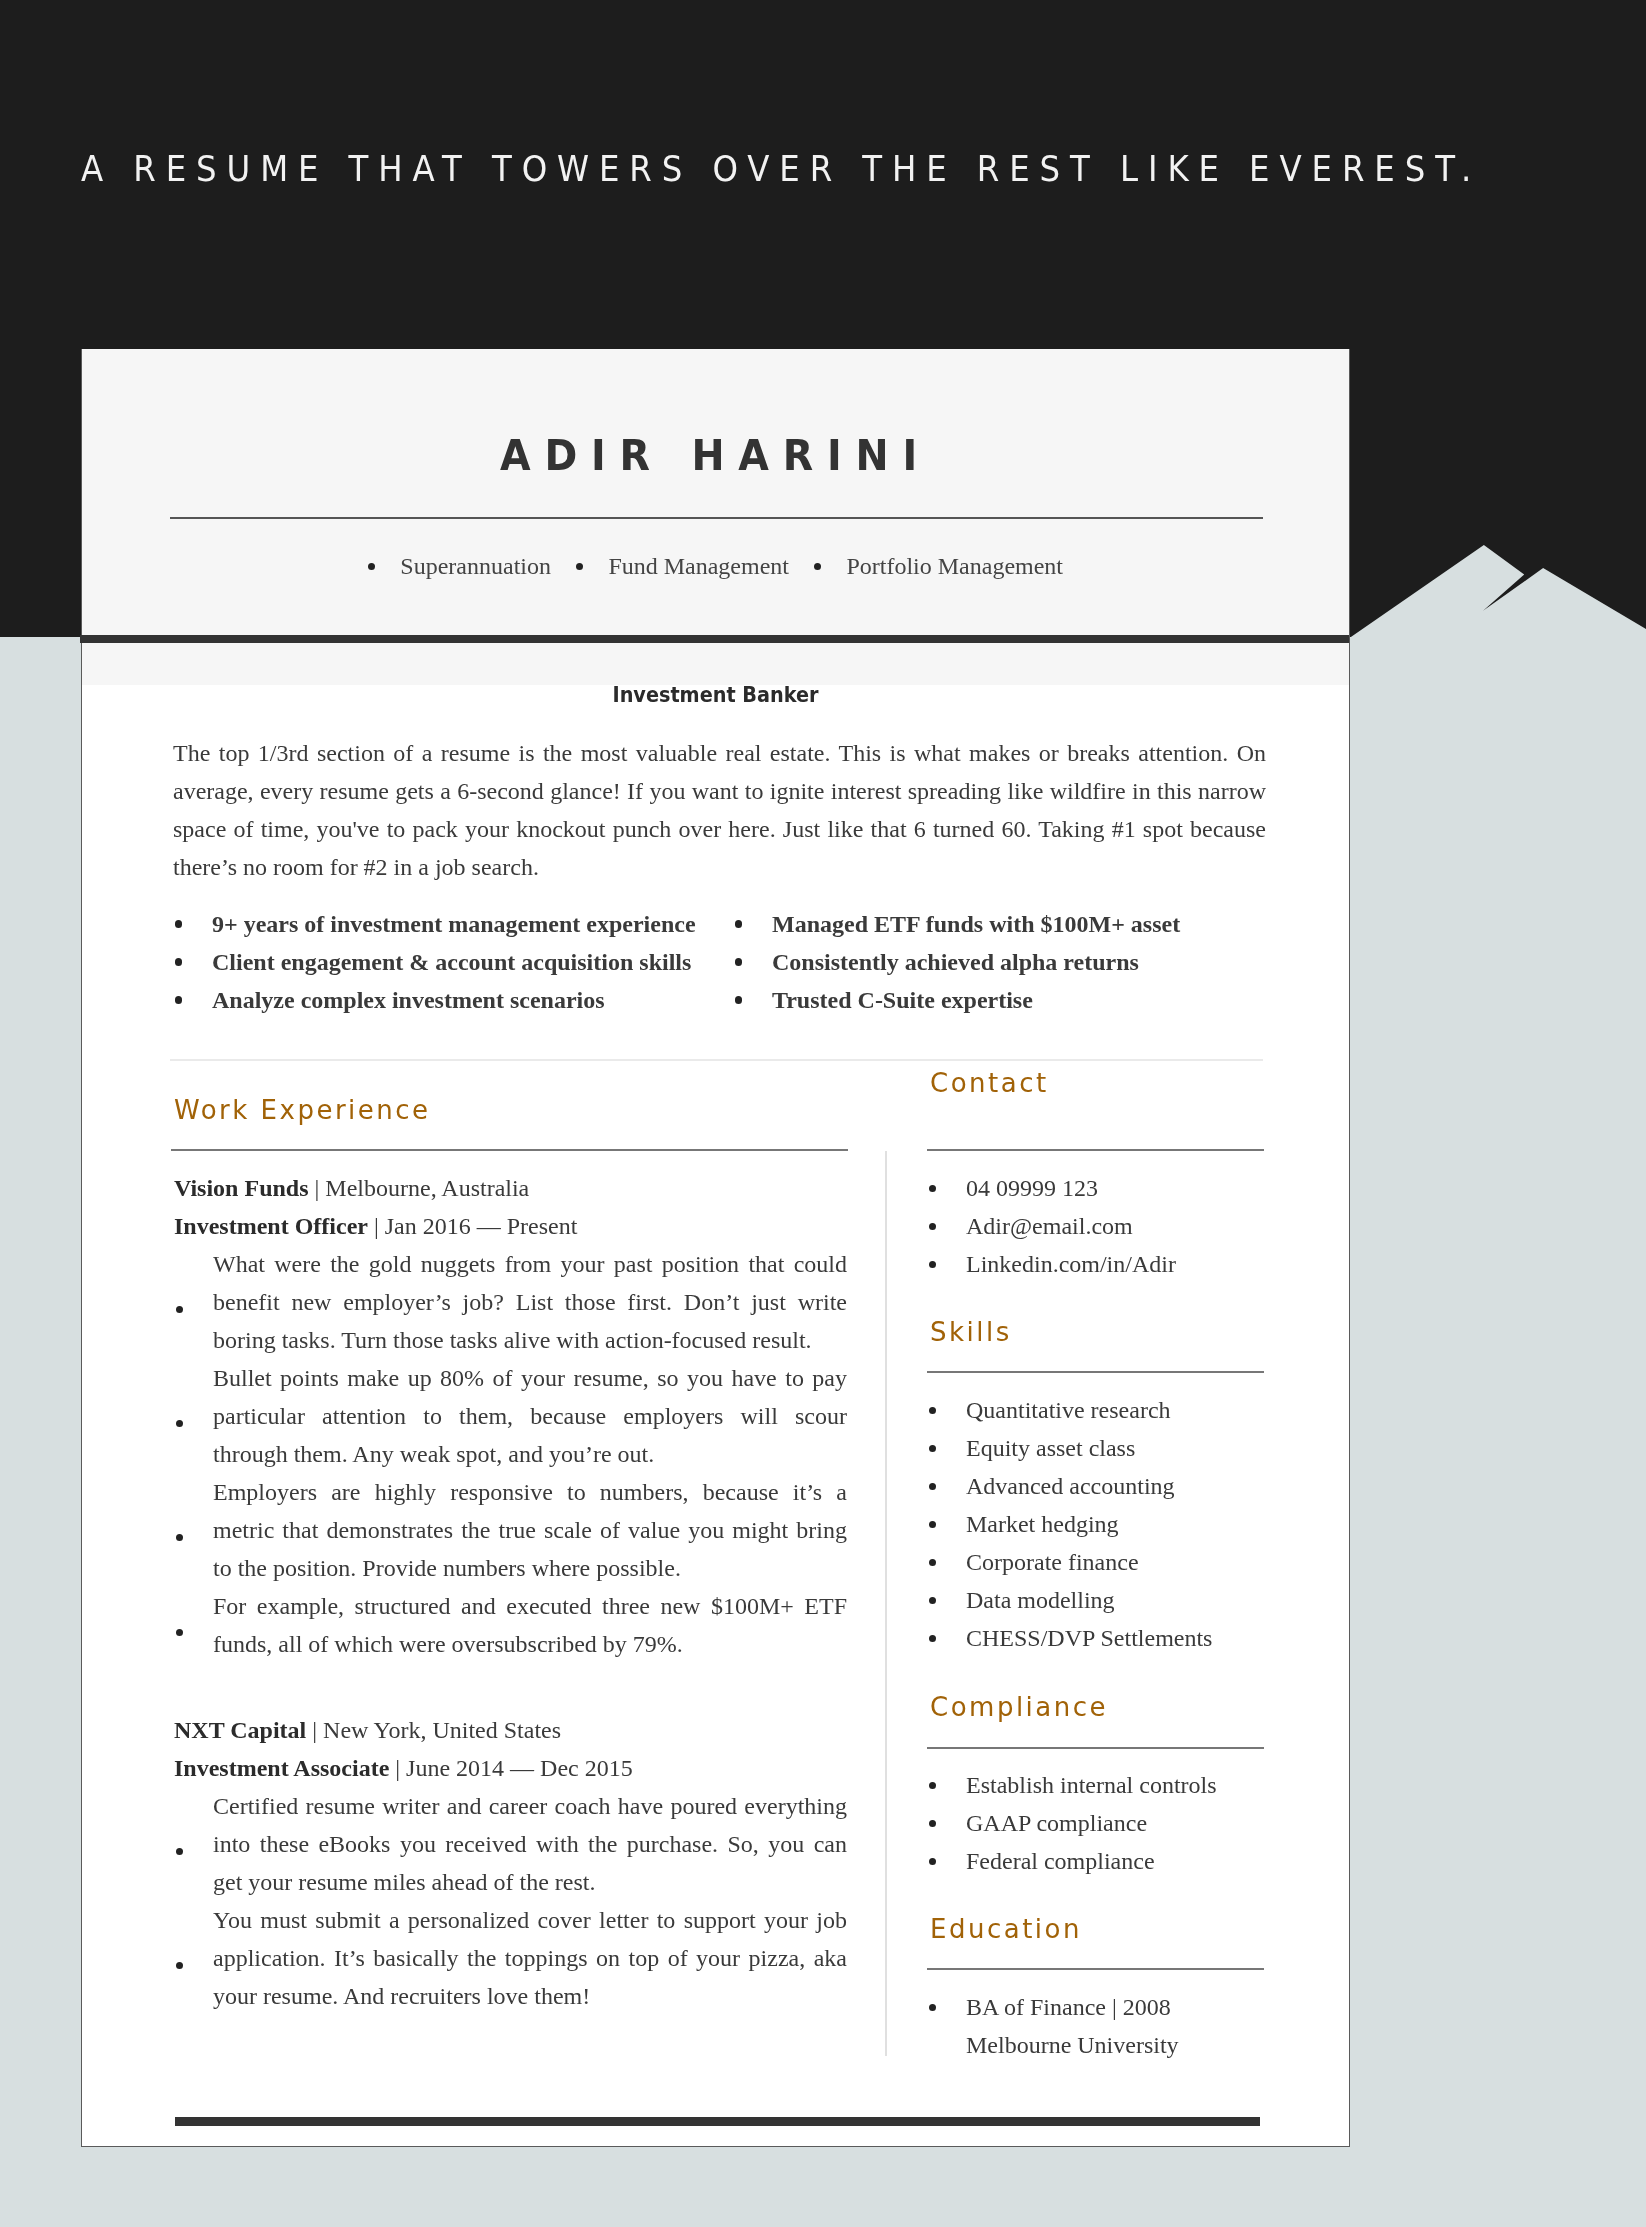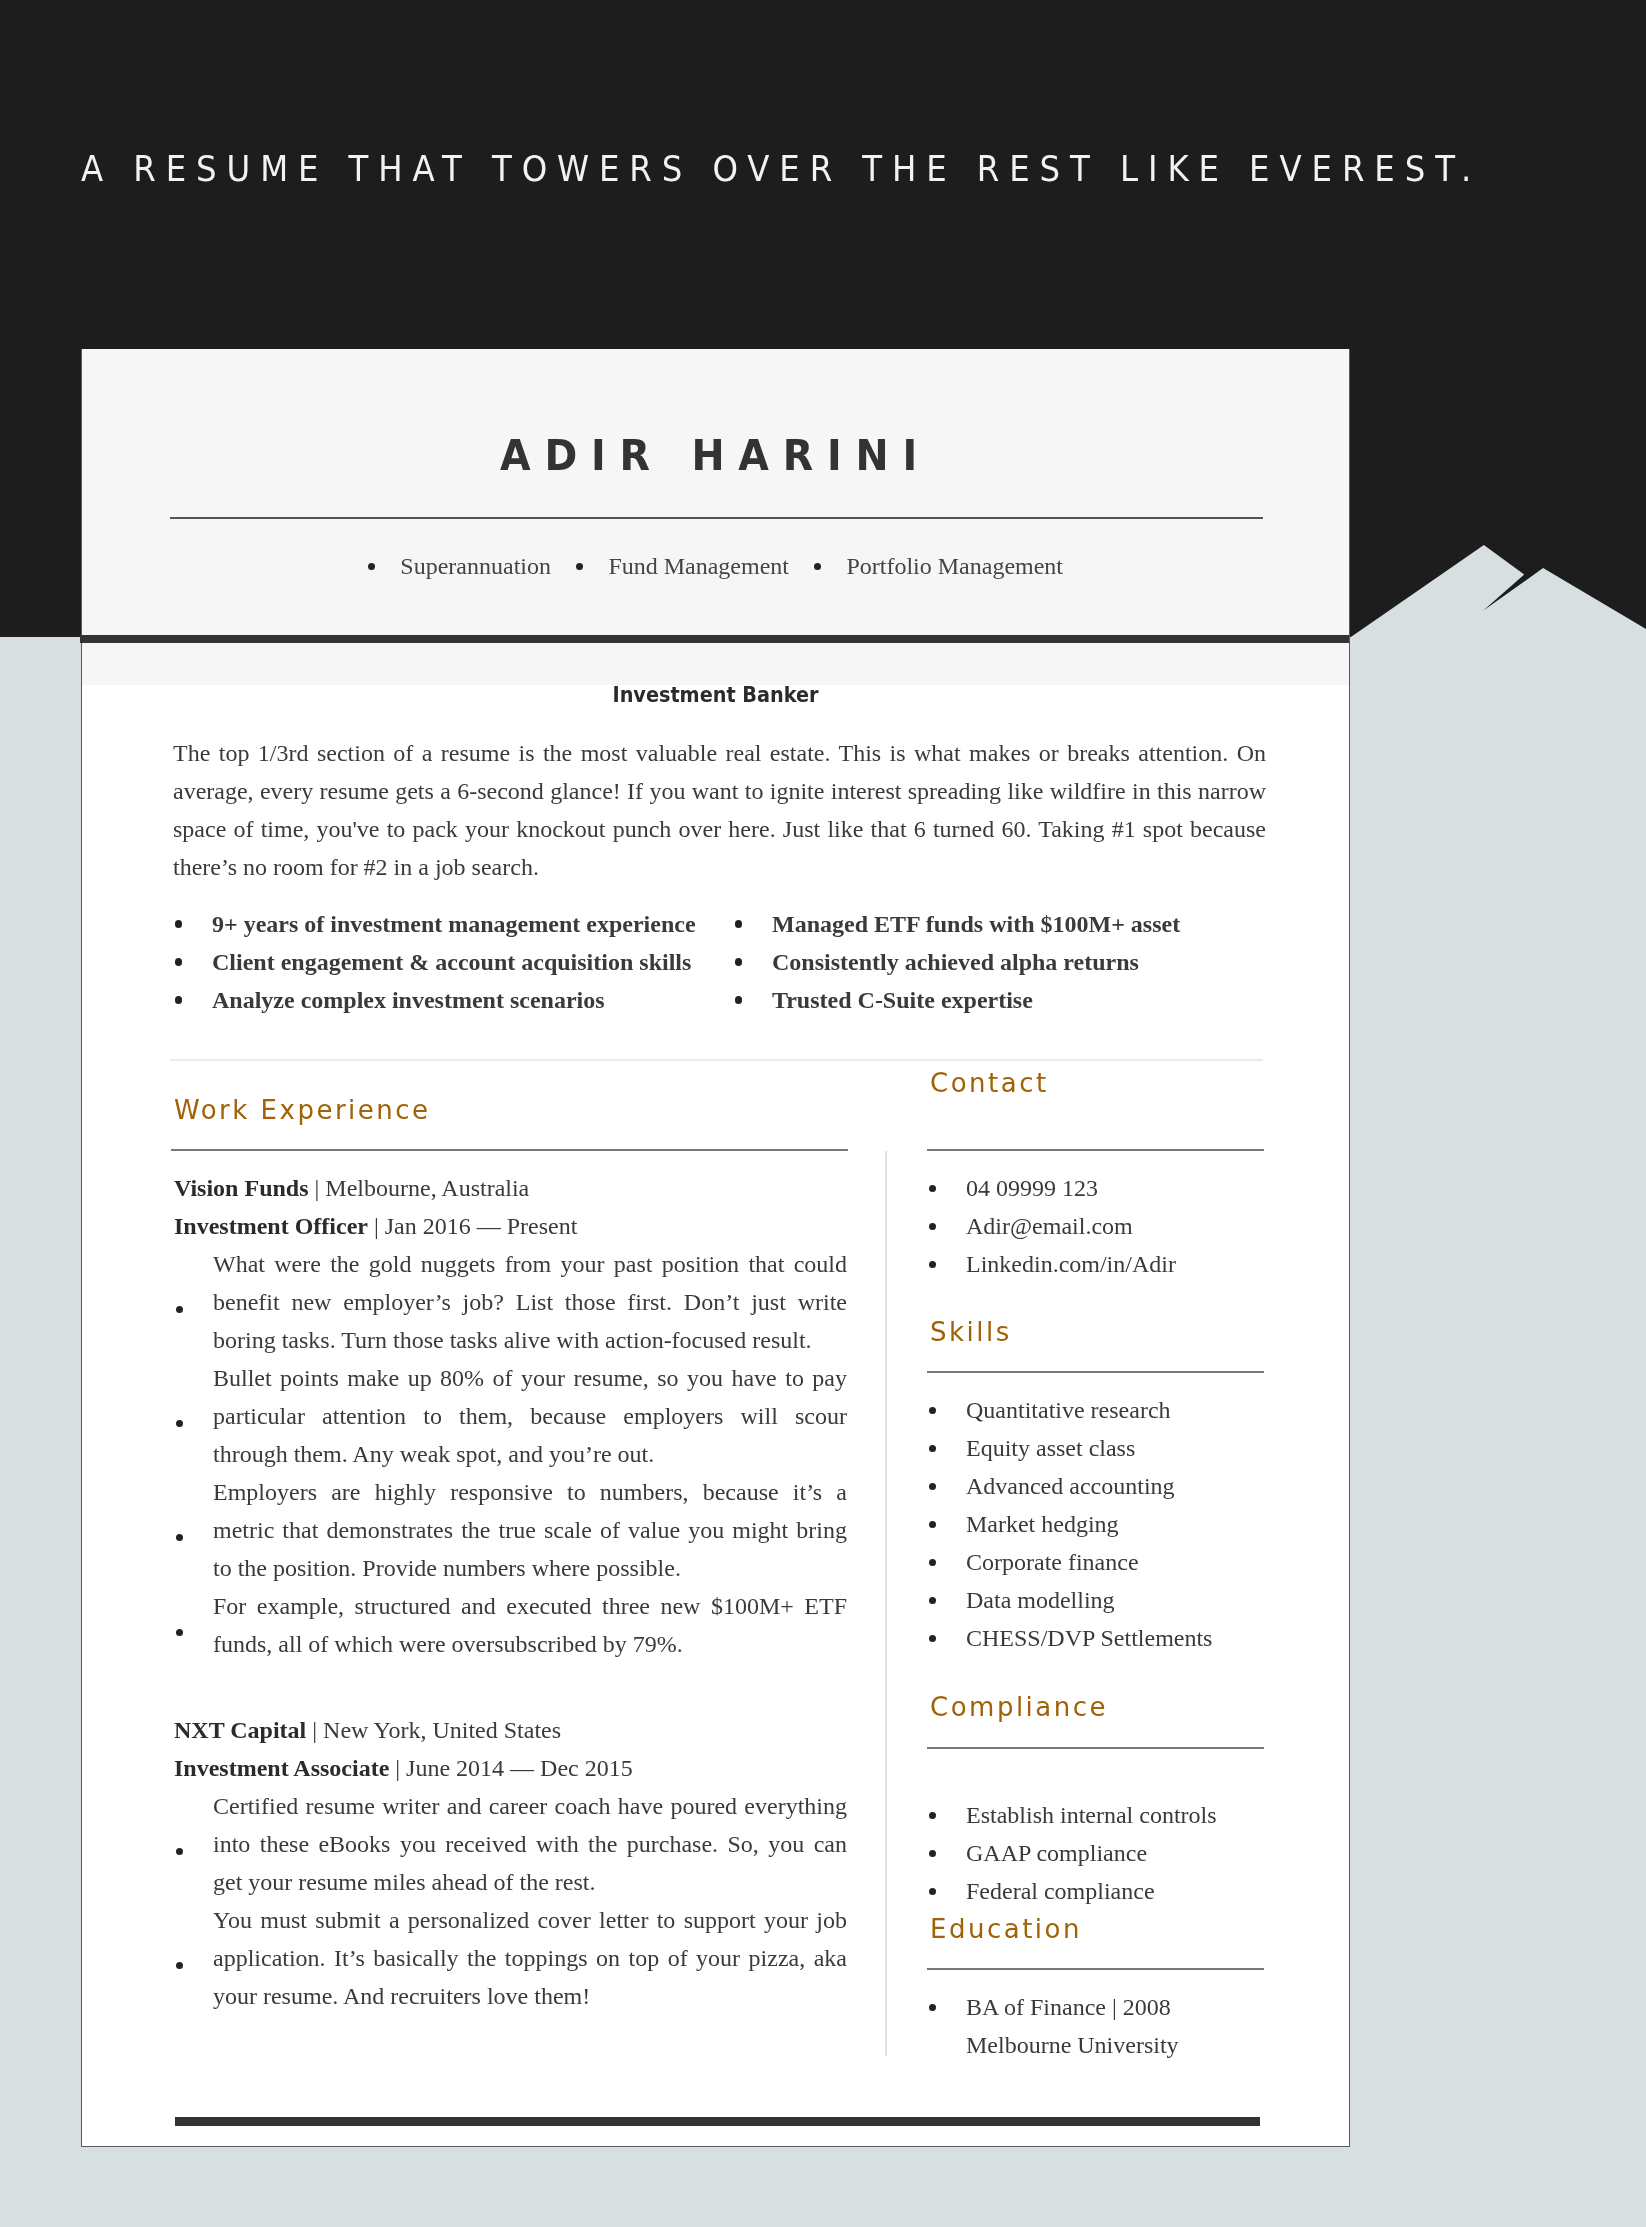--- a/index.html
+++ b/index.html
@@ -218,21 +218,21 @@
         <span>Data modelling</span>
       </div>
     <div class="item">
         <span class="dot"></span>
         <span>CHESS/DVP Settlements</span>
       </div>
   </div>
 
   <div class="sec-title" style="left:848px; top:1343px;">Compliance</div>
   <div class="sec-rule" style="left:845px; top:1398px; width:337px;"></div>
-  <div class="side-list" style="top:1417px;margin-top:30px;">
+  <div class="side-list" style="top:1417px;">
     <div class="item">
         <span class="dot"></span>
         <span>Establish internal controls</span>
       </div>
     <div class="item">
         <span class="dot"></span>
         <span>GAAP compliance</span>
       </div>
     <div class="item">
         <span class="dot"></span>

